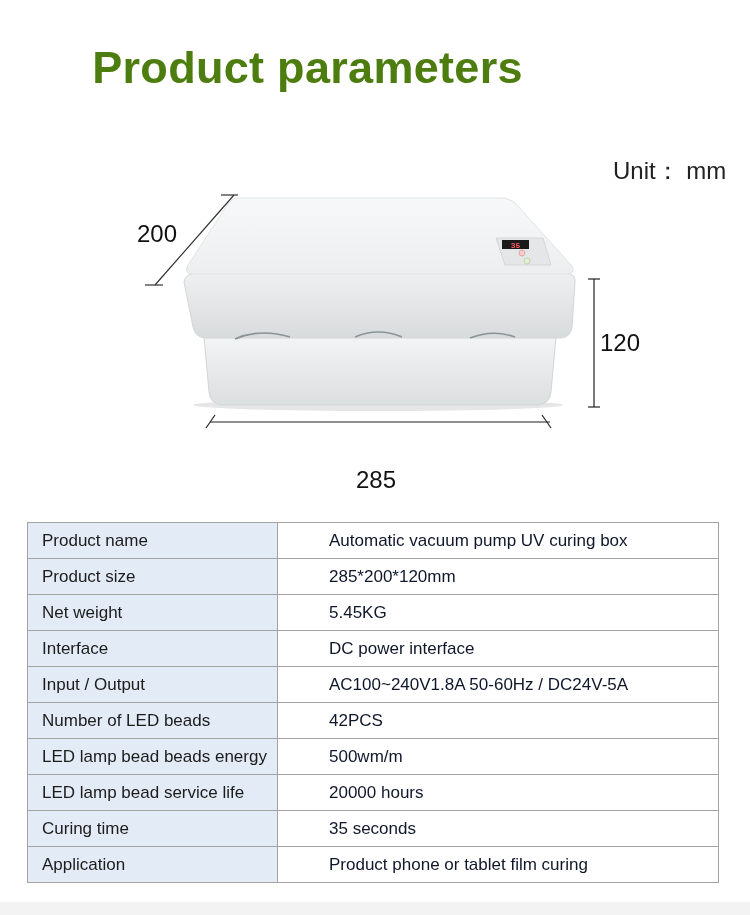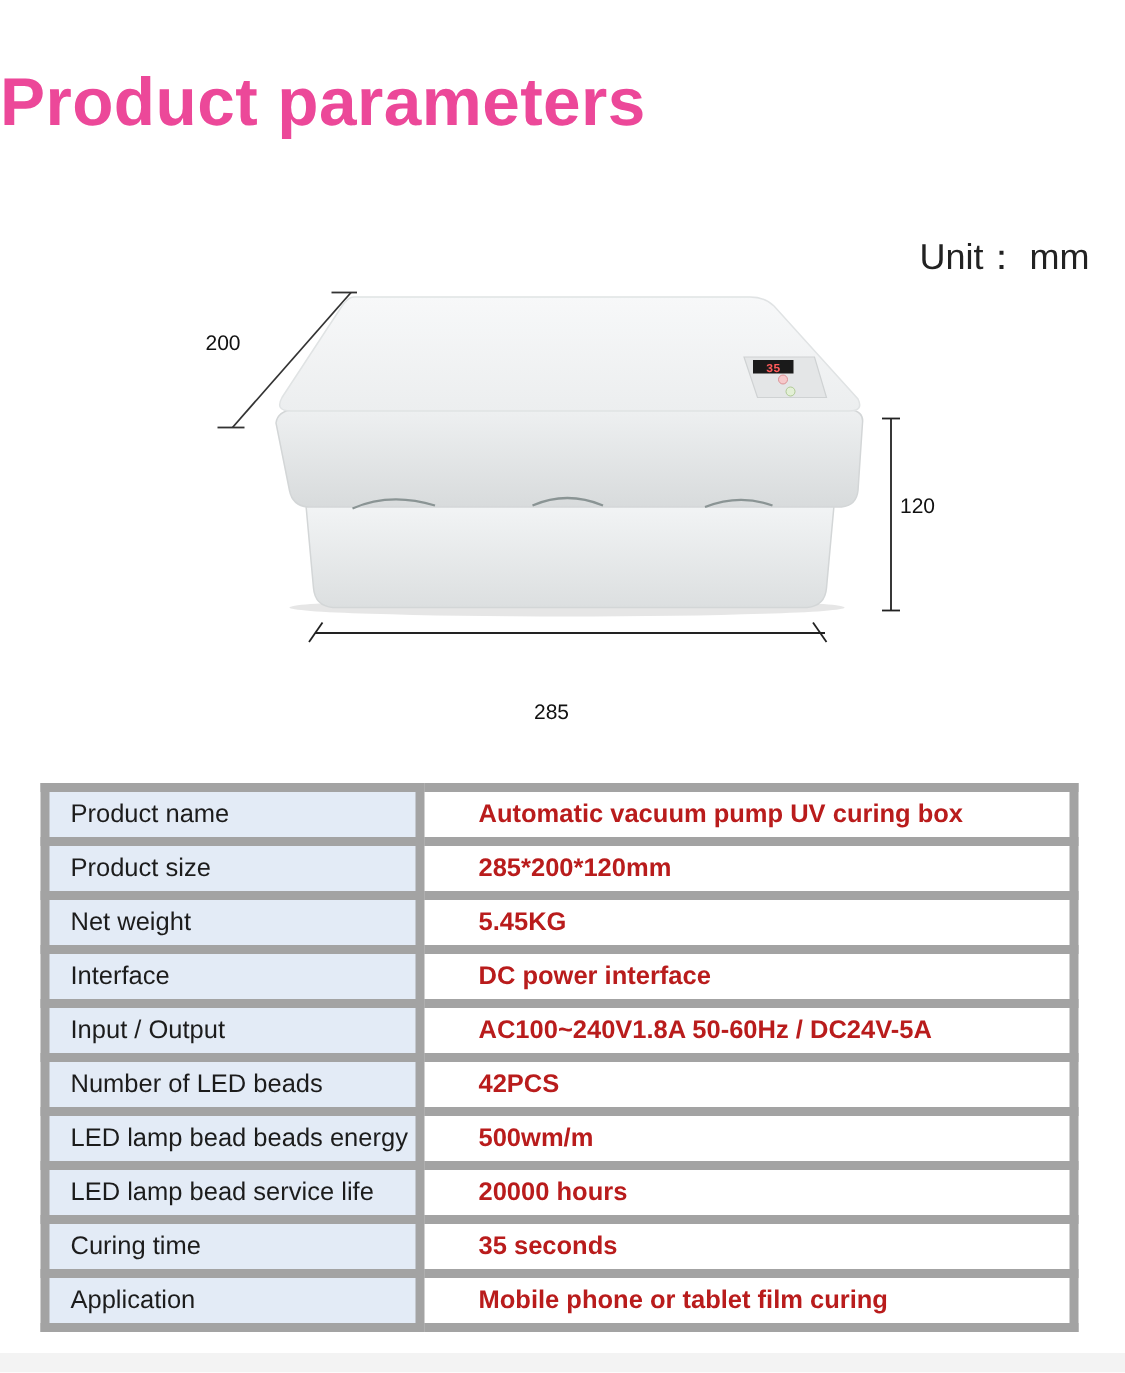--- a/index.html
+++ b/index.html
@@ -1,46 +1,46 @@
 <!DOCTYPE html>
 <html><head>
   <meta charset="utf-8">
   <style>
     * { box-sizing: border-box; margin: 0; padding: 0; }
     html, body { width: 750px; height: 915px; background: #ffffff; overflow: hidden; }
     body { position: relative; font-family: "Liberation Sans", sans-serif; color: #222; }
 
     .title {
       position: absolute; top: 42px; left: 0; width: 615px;
-      text-align: left; font-size: 45px; font-weight: bold; color: #ec4899;
+      text-align: center; font-size: 45px; font-weight: bold; color: #4d7c0f;
       letter-spacing: 0.3px;
     }
     .unit {
       position: absolute; top: 155px; left: 613px;
       font-size: 24px; color: #222;
     }
 
     .figure { position: absolute; left: 0; top: 0; width: 696px; height: 480px; }
-    .dim-label { position: absolute; font-size: 14px; color: #111; }
+    .dim-label { position: absolute; font-size: 24px; color: #111; }
     .dim-depth { left: 137px; top: 220px; }
     .dim-height { left: 600px; top: 329px; text-align: right; }
     .dim-width { left: 356px; top: 438px; margin-top: 28px; }
 
     .spec-table {
       position: absolute; left: 27px; top: 522px; width: 692px;
       border-collapse: collapse; font-size: 17px;
     }
     .spec-table td {
-      height: 36px; border: 6px solid #a3a3a3; padding: 0; vertical-align: middle; margin-top: 47px;
+      height: 36px; border: 1px solid #a3a3a3; padding: 0; vertical-align: middle; margin-top: 47px;
     }
     .spec-table td.k {
       width: 250px; background: #e3ebf6; padding-left: 14px; color: #1c1c1c;
     }
     .spec-table td.v {
-      background: #ffffff; padding-left: 36px; color: #b91c1c; font-weight: bold;
+      background: #ffffff; padding-left: 51px; color: #0f172a;
     }
 
     .footer-strip {
       position: absolute; left: 0; top: 902px; width: 750px; height: 13px; background: #f3f3f3;
     }
   </style>
 </head>
 <body>
 
 <div class="title">Product parameters</div>
@@ -140,18 +140,18 @@
     <tr>
       <td class="k">LED lamp bead service life</td>
       <td class="v">20000 hours</td>
     </tr>
     <tr>
       <td class="k">Curing time</td>
       <td class="v">35 seconds</td>
     </tr>
     <tr>
       <td class="k">Application</td>
-      <td class="v">Mobile phone or tablet film curing</td>
+      <td class="v">Product phone or tablet film curing</td>
     </tr>
   </tbody>
 </table>
 
 <div class="footer-strip"></div>
 
 </body></html>

